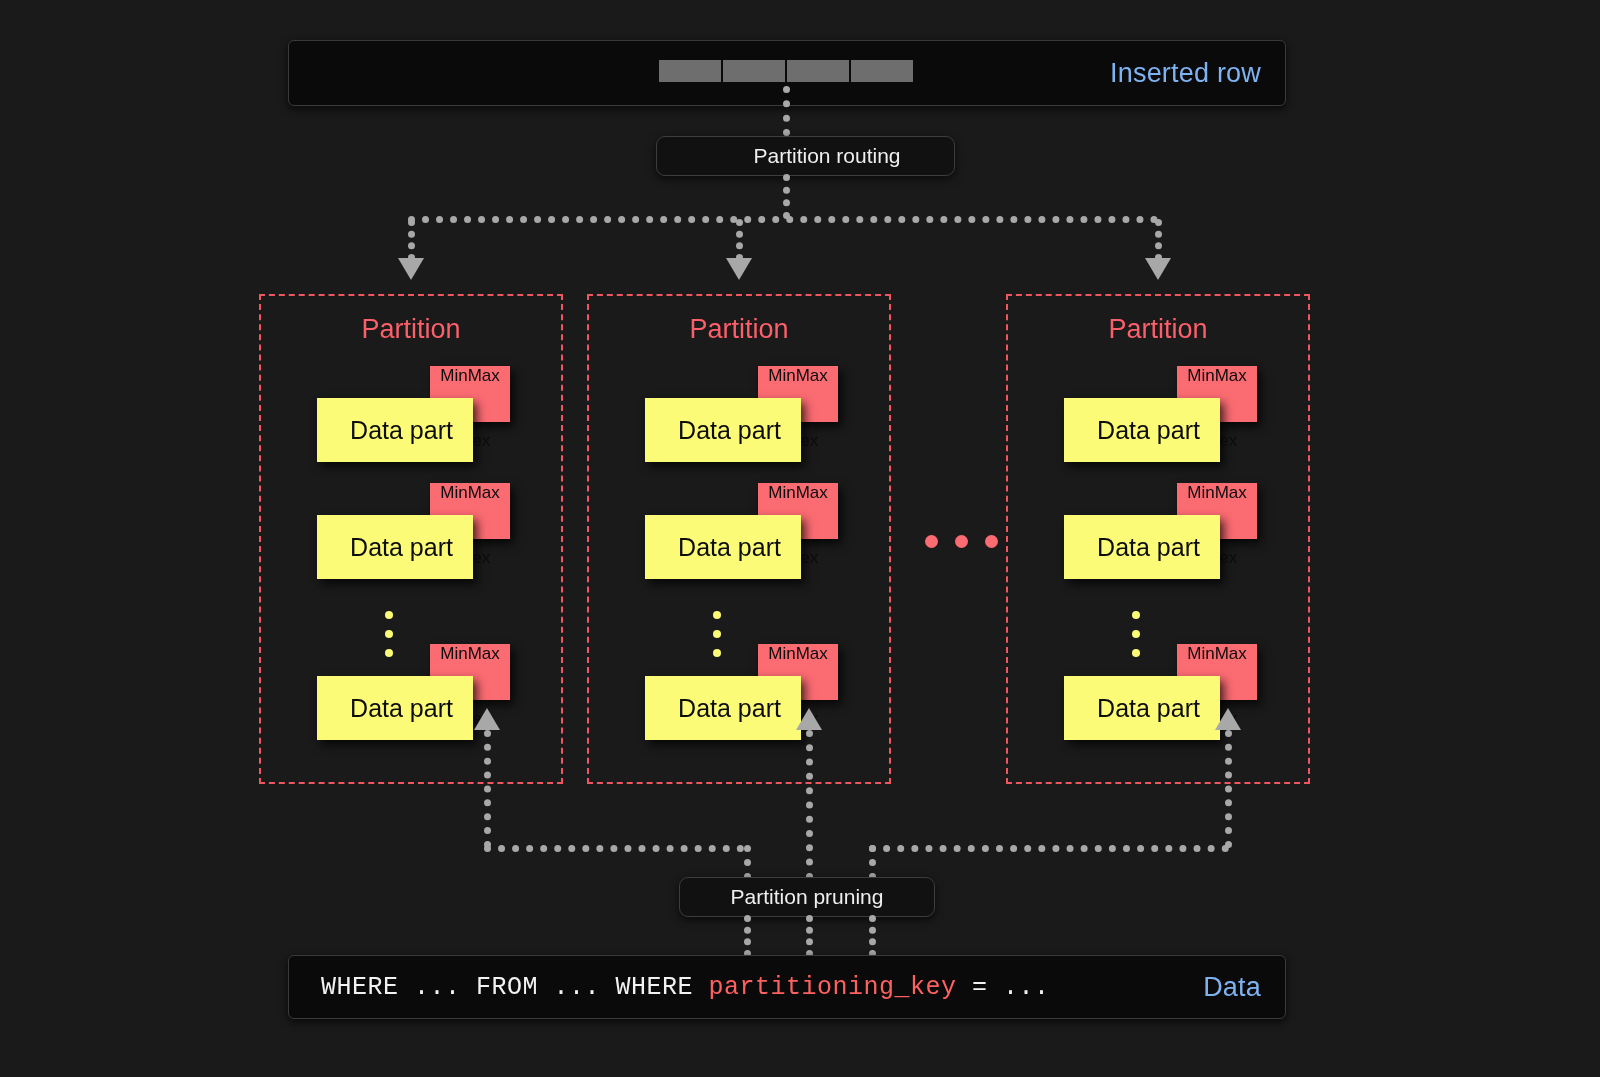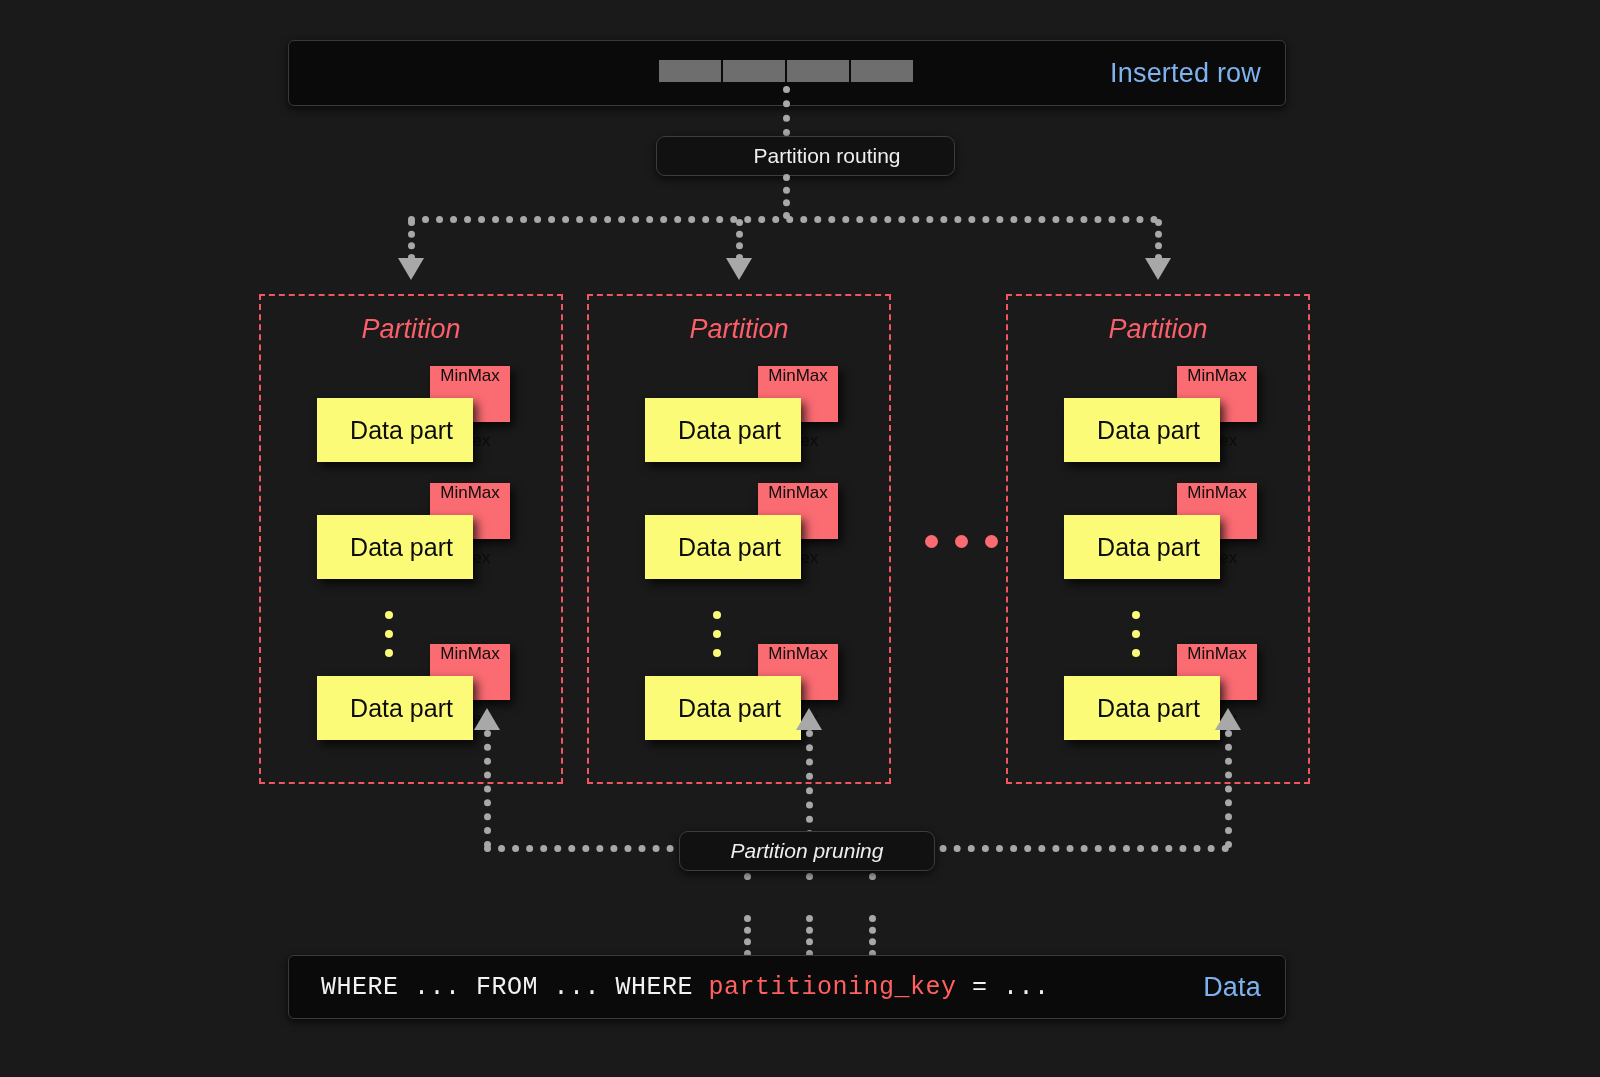--- a/index.html
+++ b/index.html
@@ -78,40 +78,39 @@
     border-radius: 9px;
     color: #efefef;
     font-size: 21px;
     display: flex;
     align-items: center;
     justify-content: center;
     box-shadow: 0 3px 8px rgba(0,0,0,.65);
     white-space: nowrap;
   }
   #partition-routing-pill { left: 656px; top: 136px; width: 254px; height: 38px; padding-left: 43px; }
-  #partition-pruning-pill { left: 679px; top: 831px; width: 254px; height: 38px; font-style: italic; }
+  #partition-pruning-pill { left: 679px; top: 877px; width: 254px; height: 38px; }
 
   
   .partition {
     position: absolute;
     top: 294px;
     width: 304px;
     height: 490px;
     border: 2px dashed #f0565f;
     box-sizing: border-box;
   }
   .partition-title {
     position: absolute;
     top: 18px;
     left: 0;
     width: 100%;
     text-align: center;
     color: #fb5f6a;
     font-size: 27px;
-    font-style: italic;
   }
 
   
   .part-group { position: absolute; }
   .data-part {
     position: absolute;
     width: 143px;
     height: 64px;
     background: #fbfb77;
     color: #0d0d0d;

